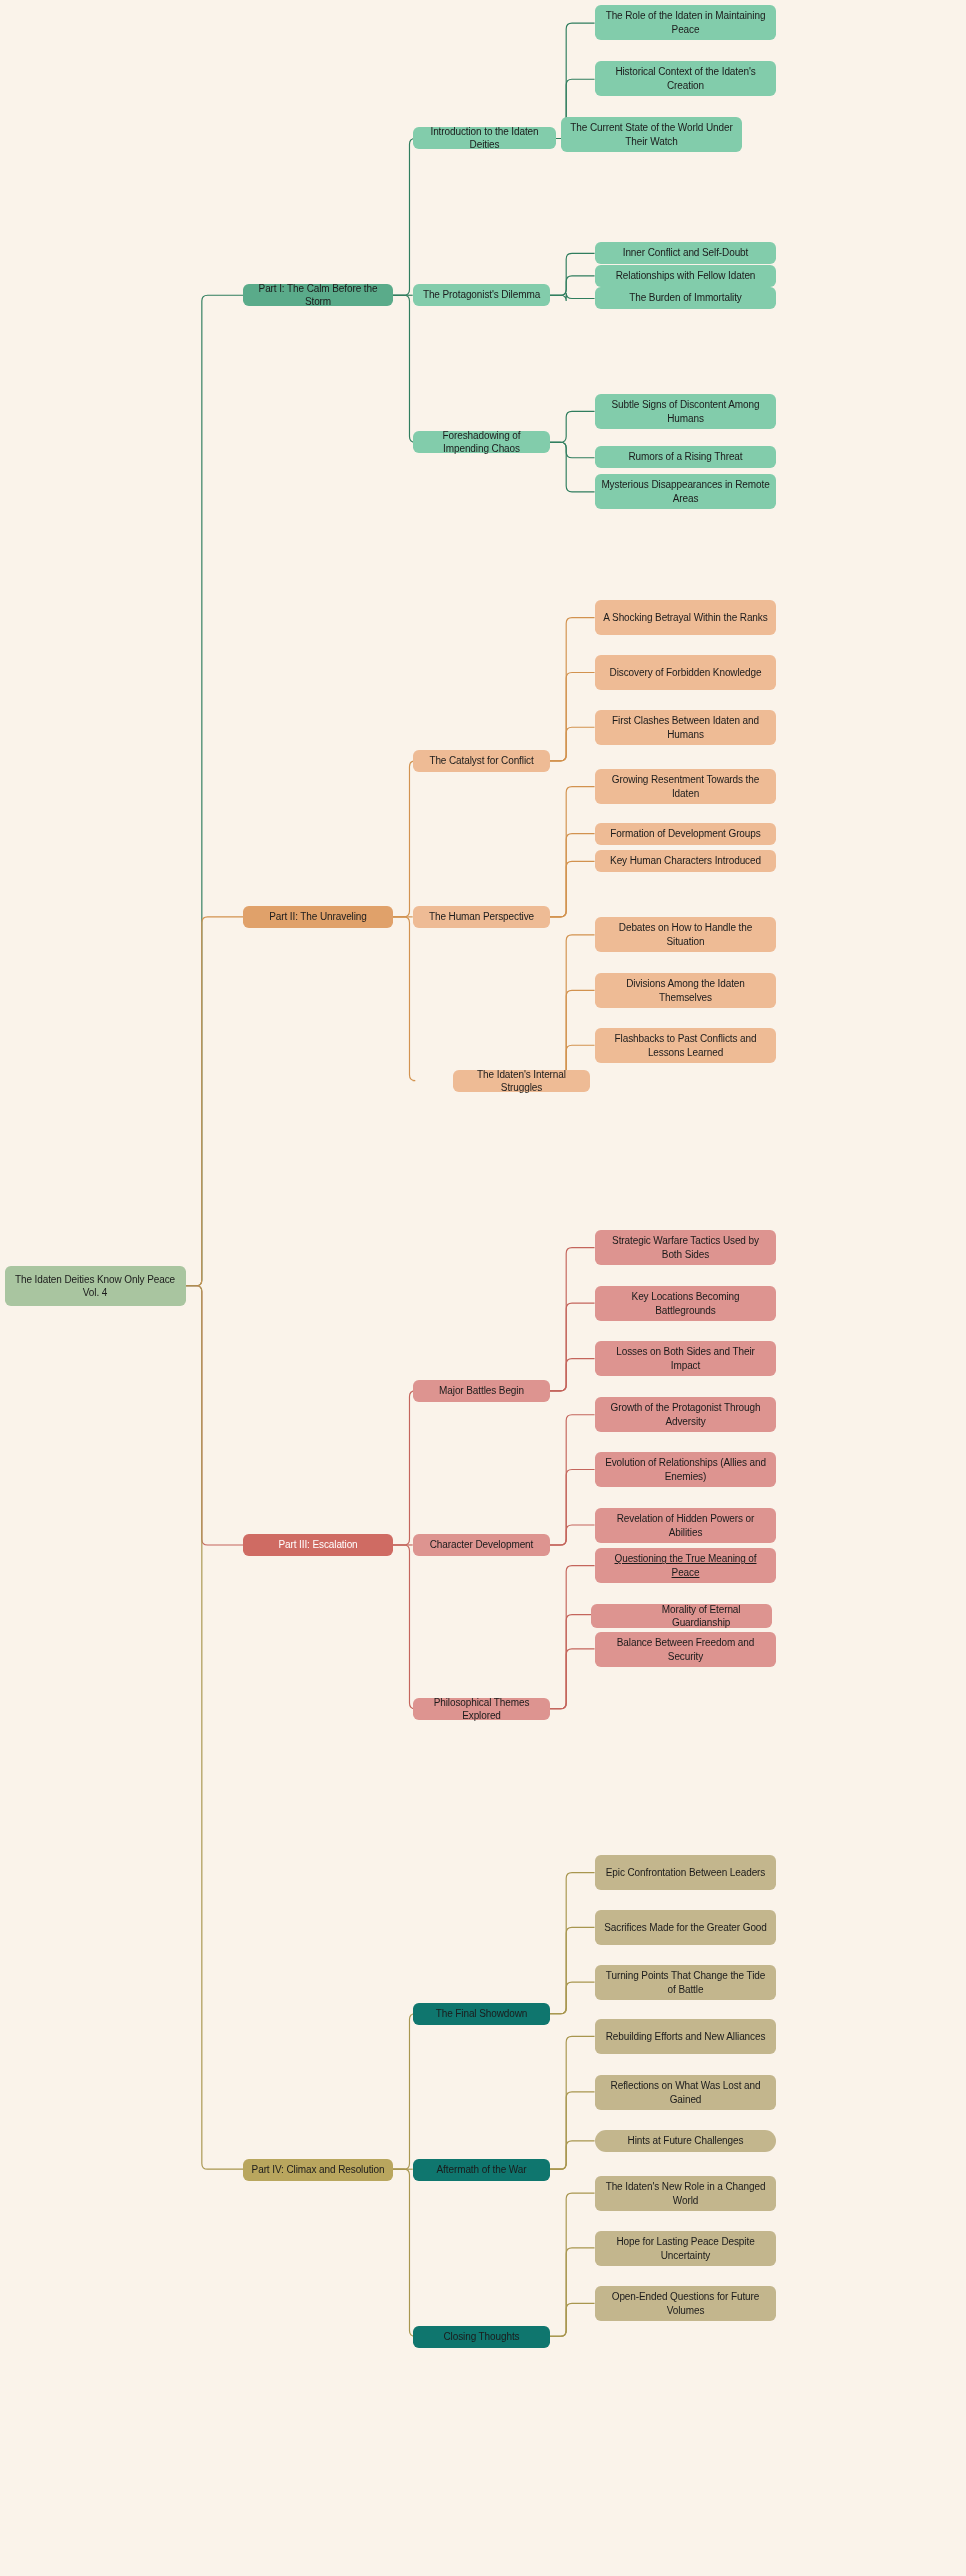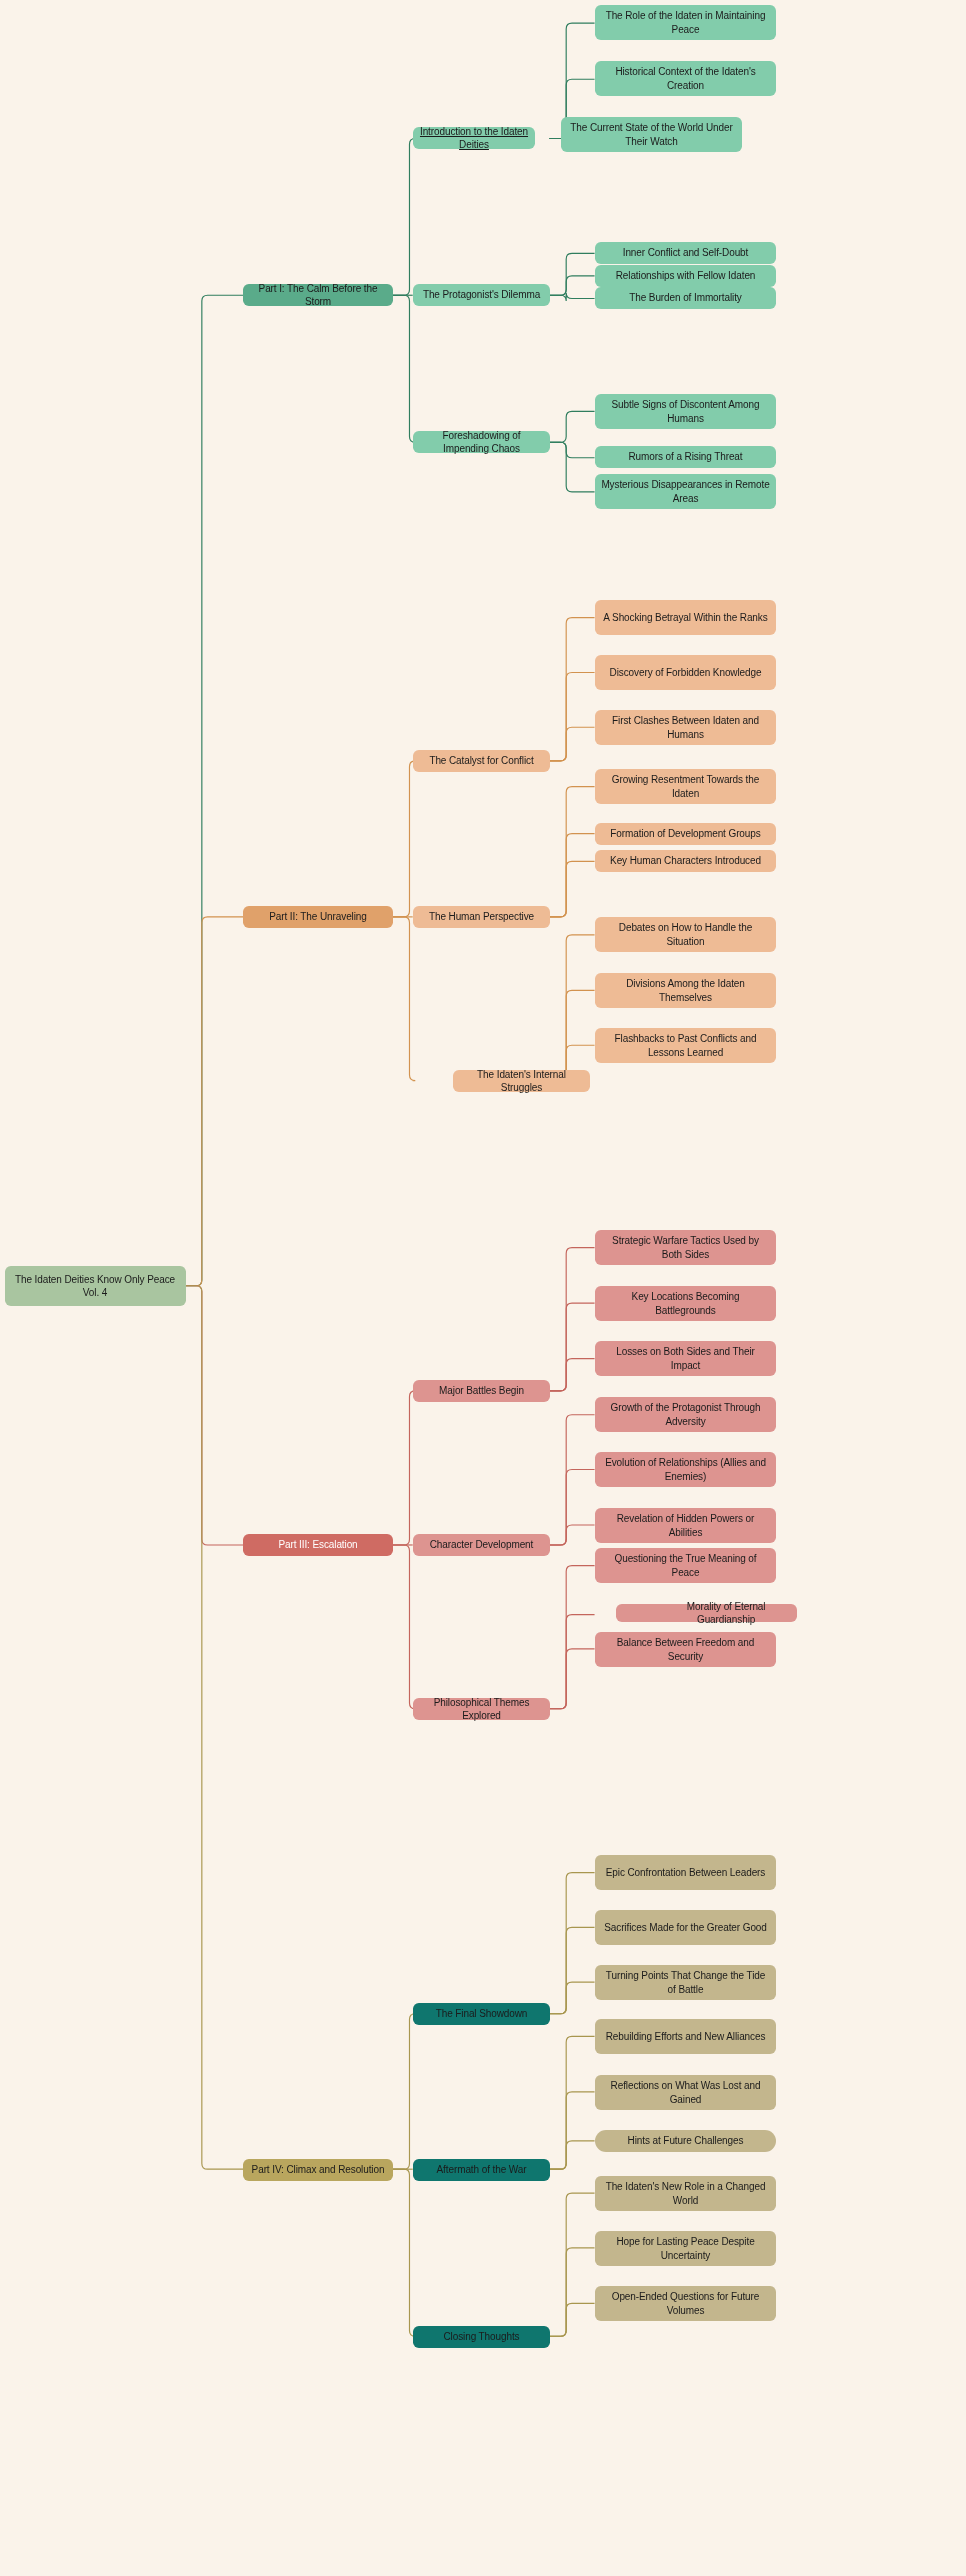--- a/index.html
+++ b/index.html
@@ -112,21 +112,21 @@
       <path d="M 852 3363 L 869 3363 Q 878 3363 878 3354 L 878 3252 Q 878 3243 887 3243 L 922 3243" fill="none" stroke="#a8964f" stroke-width="1.8"></path>
       <path d="M 852 3363 L 869 3363 Q 878 3363 878 3354 L 878 3328 Q 878 3319 887 3319 L 922 3319" fill="none" stroke="#a8964f" stroke-width="1.8"></path>
       <path d="M 609 3363 L 626 3363 Q 635 3363 635 3372 L 635 3613 Q 635 3622 644 3622 L 640 3622" fill="none" stroke="#a8964f" stroke-width="1.8"></path>
       <path d="M 852 3622 L 869 3622 Q 878 3622 878 3613 L 878 3409 Q 878 3400 887 3400 L 922 3400" fill="none" stroke="#a8964f" stroke-width="1.8"></path>
       <path d="M 852 3622 L 869 3622 Q 878 3622 878 3613 L 878 3494 Q 878 3485 887 3485 L 922 3485" fill="none" stroke="#a8964f" stroke-width="1.8"></path>
       <path d="M 852 3622 L 869 3622 Q 878 3622 878 3613 L 878 3580 Q 878 3571 887 3571 L 922 3571" fill="none" stroke="#a8964f" stroke-width="1.8"></path>
     </svg>
   <div id="node-layer">
       <div class="node n-root" style="left: 4.5px; top: 1266px; width: 181px; height: 40px;">The Idaten Deities Know Only Peace Vol. 4</div>
       <div class="node n-p1" style="left: 243px; top: 284px; width: 150px; height: 22px;">Part I: The Calm Before the Storm</div>
-      <div class="node n-p1-sub" style="left: 413px; top: 127px; width: 122px; height: 22px; text-decoration: underline;">Introduction to the Idaten Deities</div>
+      <div class="node n-p1-sub" style="left: 413px; top: 127px; width: 143px; height: 22px;">Introduction to the Idaten Deities</div>
       <div class="node n-p1-leaf" style="left: 595px; top: 5.2px; width: 181px; height: 35px;">The Role of the Idaten in Maintaining Peace</div>
       <div class="node n-p1-leaf" style="left: 595px; top: 61px; width: 181px; height: 35px;">Historical Context of the Idaten's Creation</div>
       <div class="node n-p1-leaf" style="left: 561px; top: 117px; width: 181px; height: 35px;">The Current State of the World Under Their Watch</div>
       <div class="node n-p1-sub" style="left: 413px; top: 284px; width: 137px; height: 22px;">The Protagonist's Dilemma</div>
       <div class="node n-p1-leaf" style="left: 595px; top: 242px; width: 181px; height: 22px;">Inner Conflict and Self-Doubt</div>
       <div class="node n-p1-leaf" style="left: 595px; top: 265px; width: 181px; height: 22px;">Relationships with Fellow Idaten</div>
       <div class="node n-p1-leaf" style="left: 595px; top: 287px; width: 181px; height: 22px;">The Burden of Immortality</div>
       <div class="node n-p1-sub" style="left: 413px; top: 431px; width: 137px; height: 22px;">Foreshadowing of Impending Chaos</div>
       <div class="node n-p1-leaf" style="left: 595px; top: 394px; width: 181px; height: 35px;">Subtle Signs of Discontent Among Humans</div>
       <div class="node n-p1-leaf" style="left: 595px; top: 446px; width: 181px; height: 22px;">Rumors of a Rising Threat</div>
@@ -147,22 +147,22 @@
       <div class="node n-p3" style="left: 243px; top: 1534px; width: 150px; height: 22px;">Part III: Escalation</div>
       <div class="node n-p3-sub" style="left: 413px; top: 1380px; width: 137px; height: 22px;">Major Battles Begin</div>
       <div class="node n-p3-leaf" style="left: 595px; top: 1230px; width: 181px; height: 35px;">Strategic Warfare Tactics Used by Both Sides</div>
       <div class="node n-p3-leaf" style="left: 595px; top: 1286px; width: 181px; height: 35px;">Key Locations Becoming Battlegrounds</div>
       <div class="node n-p3-leaf" style="left: 595px; top: 1341px; width: 181px; height: 35px;">Losses on Both Sides and Their Impact</div>
       <div class="node n-p3-sub" style="left: 413px; top: 1534px; width: 137px; height: 22px;">Character Development</div>
       <div class="node n-p3-leaf" style="left: 595px; top: 1397px; width: 181px; height: 35px;">Growth of the Protagonist Through Adversity</div>
       <div class="node n-p3-leaf" style="left: 595px; top: 1452px; width: 181px; height: 35px;">Evolution of Relationships (Allies and Enemies)</div>
       <div class="node n-p3-leaf" style="left: 595px; top: 1508px; width: 181px; height: 35px;">Revelation of Hidden Powers or Abilities</div>
       <div class="node n-p3-sub" style="left: 413px; top: 1698px; width: 137px; height: 22px;">Philosophical Themes Explored</div>
-      <div class="node n-p3-leaf" style="left: 595px; top: 1548px; width: 181px; height: 35px;">Questioning the True Meaning of Peace</div>
-      <div class="node n-p3-leaf" style="left: 616px; top: 1604px; width: 181px; height: 18px; padding-left: 45px;">Morality of Eternal Guardianship</div>
+      <div class="node n-p3-leaf" style="left: 595px; top: 1548px; width: 181px; height: 35px; text-decoration: underline;">Questioning the True Meaning of Peace</div>
+      <div class="node n-p3-leaf" style="left: 591px; top: 1604px; width: 181px; height: 24px; padding-left: 45px;">Morality of Eternal Guardianship</div>
       <div class="node n-p3-leaf" style="left: 595px; top: 1632px; width: 181px; height: 35px;">Balance Between Freedom and Security</div>
       <div class="node n-p4" style="left: 243px; top: 2159px; width: 150px; height: 22px;">Part IV: Climax and Resolution</div>
       <div class="node n-p4-sub" style="left: 413px; top: 2003px; width: 137px; height: 22px;">The Final Showdown</div>
       <div class="node n-p4-leaf" style="left: 595px; top: 1855px; width: 181px; height: 35px;">Epic Confrontation Between Leaders</div>
       <div class="node n-p4-leaf" style="left: 595px; top: 1910px; width: 181px; height: 35px;">Sacrifices Made for the Greater Good</div>
       <div class="node n-p4-leaf" style="left: 595px; top: 1965px; width: 181px; height: 35px;">Turning Points That Change the Tide of Battle</div>
       <div class="node n-p4-sub" style="left: 413px; top: 2159px; width: 137px; height: 22px;">Aftermath of the War</div>
       <div class="node n-p4-leaf" style="left: 595px; top: 2019px; width: 181px; height: 35px;">Rebuilding Efforts and New Alliances</div>
       <div class="node n-p4-leaf" style="left: 595px; top: 2075px; width: 181px; height: 35px;">Reflections on What Was Lost and Gained</div>
       <div class="node n-p4-leaf" style="left: 595px; top: 2130px; width: 181px; height: 22px; border-radius: 11px;">Hints at Future Challenges</div>

